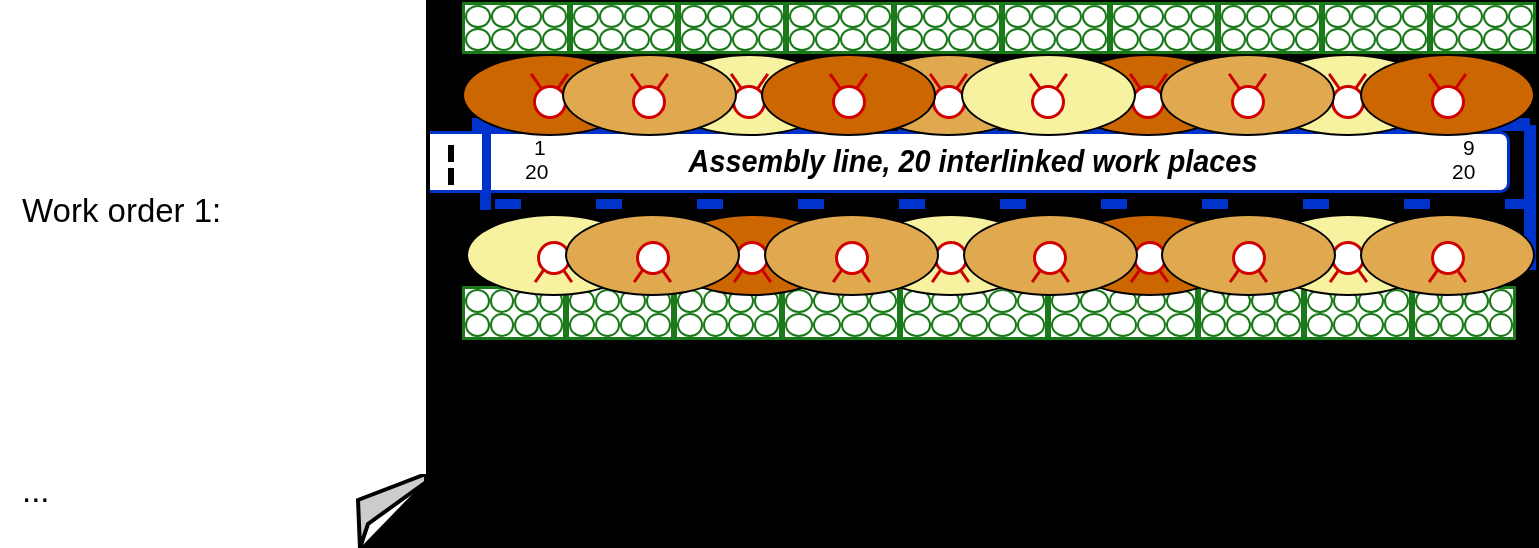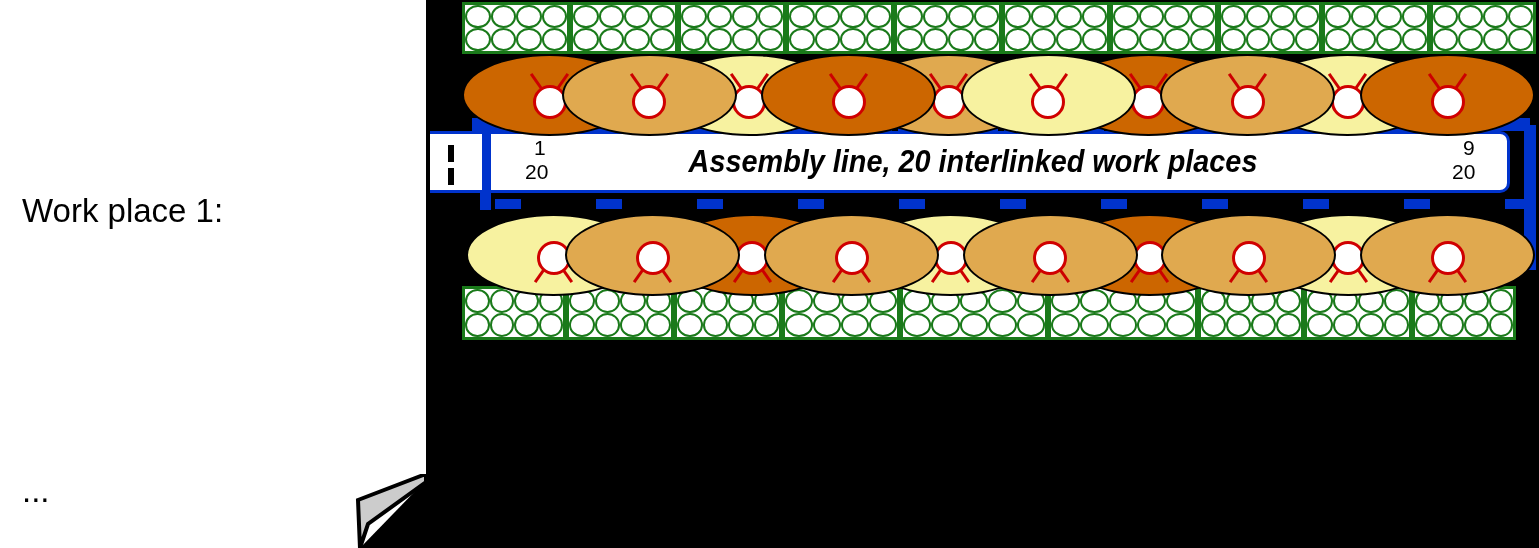--- a/index.html
+++ b/index.html
@@ -450,17 +450,17 @@
         <div class="circ" style="width: 24.5px; height: 24px;"></div>
         <div class="circ" style="width: 24.5px; height: 24px;"></div>
       </div>
     </div>
 
   <div id="paper">
     <div class="sheet"></div>
     <svg class="fold-edge" width="76" height="78">
       <polygon points="72,0 72,8 14,50 6,74 4,26" fill="#cccccc" stroke="#000000" stroke-width="4"></polygon>
     </svg>
-    <div class="paper-text" id="wp1">Work place 1:</div>
+    <div class="paper-text" id="wp1">Work order 1:</div>
     <div class="paper-text" id="ellipsis">...</div>
   </div>
 
 </div>
 
 </body></html>

